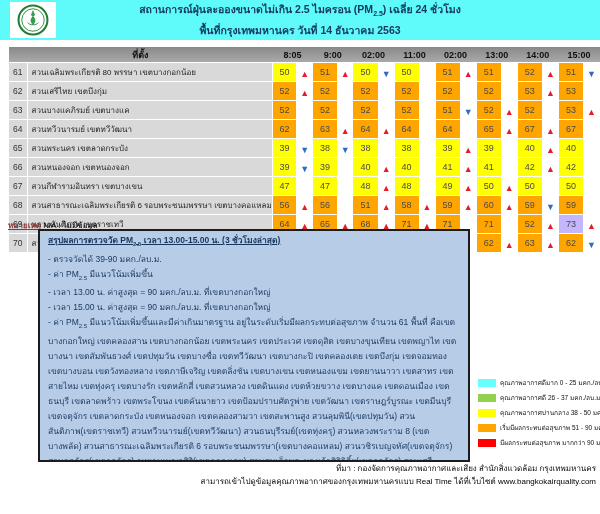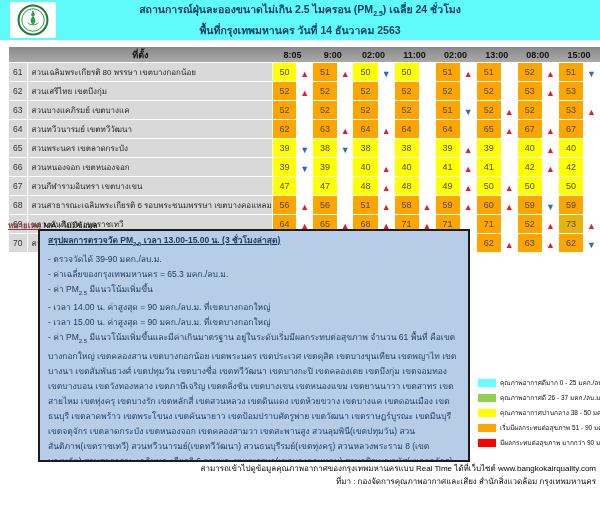--- a/index.html
+++ b/index.html
@@ -74,21 +74,21 @@
   <table class="pm-table">
     <thead>
       <tr>
         <th colspan="2" style="width:185px;">ที่ตั้ง</th>
       <th colspan="2">8:05</th>
           <th colspan="2">9:00</th>
           <th colspan="2">02:00</th>
           <th colspan="2">11:00</th>
           <th colspan="2">02:00</th>
           <th colspan="2">13:00</th>
-          <th colspan="2">08:00</th>
+          <th colspan="2">14:00</th>
           <th colspan="2">15:00</th>
         </tr>
     </thead>
     <tbody>
         <tr>
           <td class="no">61</td>
           <td class="name">สวนเฉลิมพระเกียรติ 80 พรรษา เขตบางกอกน้อย</td>
           <td class="val" style="background: rgb(255, 255, 0);">50</td>
           <td class="arrow"><span class="up">▲</span></td>
           <td class="val" style="background: rgb(255, 165, 0);">51</td>
@@ -256,21 +256,21 @@
           <td class="val" style="background: rgb(255, 165, 0);">68</td>
           <td class="arrow"><span class="up">▲</span></td>
           <td class="val" style="background: rgb(255, 165, 0);">71</td>
           <td class="arrow"><span class="up">▲</span></td>
           <td class="val" style="background: rgb(255, 165, 0);">71</td>
           <td class="arrow"></td>
           <td class="val" style="background: rgb(255, 165, 0);">71</td>
           <td class="arrow"></td>
           <td class="val" style="background: rgb(255, 165, 0);">52</td>
           <td class="arrow"><span class="up">▲</span></td>
-          <td class="val" style="background: #eab308;">73</td>
+          <td class="val" style="background: #c4b5fd;">73</td>
           <td class="arrow"><span class="up">▲</span></td>
         </tr>
         <tr>
           <td class="no">70</td>
           <td class="name">สวนหลวงพระราม 8 เขตบางพลัด</td>
           <td class="val" style="background: rgb(255, 165, 0);">58</td>
           <td class="arrow"><span class="up">▲</span></td>
           <td class="val" style="background: rgb(255, 165, 0);">59</td>
           <td class="arrow"><span class="up">▲</span></td>
           <td class="val" style="background: rgb(255, 165, 0);">60</td>
@@ -290,23 +290,22 @@
   </table>
 
   <div class="note">
     <span class="lbl">หมายเหตุ</span><span> N/A : ไม่มีข้อมูล</span>
   </div>
 
   <div class="summary">
     <div class="title">สรุปผลการตรวจวัด PM<sub>2.5</sub> เวลา 13.00-15.00 น. (3 ชั่วโมงล่าสุด)</div>
     <div>
         <div class="sline">- ตรวจวัดได้ 39-90 มคก./ลบ.ม.</div>
-        <div class="sline">- ค่าเฉลี่ยของกรุงเทพมหานคร = 65.3 มคก./ลบ.ม.</div>
         <div class="sline">- ค่า PM<sub>2.5</sub> มีแนวโน้มเพิ่มขึ้น</div>
-        <div class="sline">- เวลา 14.00 น. ค่าสูงสุด = 90 มคก./ลบ.ม. ที่เขตบางกอกใหญ่</div>
+        <div class="sline">- เวลา 13.00 น. ค่าสูงสุด = 90 มคก./ลบ.ม. ที่เขตบางกอกใหญ่</div>
         <div class="sline">- เวลา 15.00 น. ค่าสูงสุด = 90 มคก./ลบ.ม. ที่เขตบางกอกใหญ่</div>
       </div>
     <div class="para">- ค่า PM<sub>2.5</sub> มีแนวโน้มเพิ่มขึ้นและมีค่าเกินมาตรฐาน อยู่ในระดับเริ่มมีผลกระทบต่อสุขภาพ จำนวน 61 พื้นที่ คือเขตบางกอกใหญ่ เขตคลองสาน เขตบางกอกน้อย เขตพระนคร เขตประเวศ เขตดุสิต เขตบางขุนเทียน เขตพญาไท เขตบางนา เขตสัมพันธวงศ์ เขตปทุมวัน เขตบางซื่อ เขตทวีวัฒนา เขตบางกะปิ เขตคลองเตย เขตบึงกุ่ม เขตจอมทอง เขตบางบอน เขตวังทองหลาง เขตภาษีเจริญ เขตตลิ่งชัน เขตบางเขน เขตหนองแขม เขตยานนาวา เขตสาทร เขตสายไหม เขตทุ่งครุ เขตบางรัก เขตหลักสี่ เขตสวนหลวง เขตดินแดง เขตห้วยขวาง เขตบางแค เขตดอนเมือง เขตธนบุรี เขตลาดพร้าว เขตพระโขนง เขตคันนายาว เขตป้อมปราบศัตรูพ่าย เขตวัฒนา เขตราษฎร์บูรณะ เขตมีนบุรี เขตจตุจักร เขตลาดกระบัง เขตหนองจอก เขตคลองสามวา เขตสะพานสูง สวนลุมพินี(เขตปทุมวัน) สวนสันติภาพ(เขตราชเทวี) สวนทวีวนารมย์(เขตทวีวัฒนา) สวนธนบุรีรมย์(เขตทุ่งครุ) สวนหลวงพระราม 8 (เขตบางพลัด) สวนสาธารณะเฉลิมพระเกียรติ 6 รอบพระชนมพรรษา(เขตบางคอแหลม) สวนวชิรเบญจทัศ(เขตจตุจักร) สวนจตุจักร(เขตจตุจักร) อุทยานเบญจสิริ(เขตคลองเตย) สวนสมเด็จพระนางเจ้าสิริกิติ์ฯ(เขตจตุจักร) สวนเสรีไทย(เขตบึงกุ่ม) สวนบางแคภิรมย์(เขตบางแค) สวนรมณีย์ทุ่งสีกัน(เขตดอนเมือง) และสวนเฉลิมพระเกียรติ 80 พรรษา(เขตบางกอกน้อย)</div>
   </div>
 
   <div class="legend">
       <div class="lg-item">
         <span class="sw" style="background: rgb(102, 255, 255);"></span>
         <span class="lb">คุณภาพอากาศดีมาก 0 - 25 มคก./ลบ.ม.</span>
       </div>
@@ -322,17 +321,17 @@
         <span class="sw" style="background: rgb(255, 165, 0);"></span>
         <span class="lb">เริ่มมีผลกระทบต่อสุขภาพ 51 - 90 มคก./ลบ.ม.</span>
       </div>
       <div class="lg-item">
         <span class="sw" style="background: rgb(255, 0, 0);"></span>
         <span class="lb">มีผลกระทบต่อสุขภาพ มากกว่า 90 มคก./ลบ.ม.</span>
       </div>
     </div>
 
   <div class="footer">
+    <div>ที่มา : กองจัดการคุณภาพอากาศและเสียง สำนักสิ่งแวดล้อม กรุงเทพมหานคร</div>
     <div>สามารถเข้าไปดูข้อมูลคุณภาพอากาศของกรุงเทพมหานครแบบ Real Time ได้ที่เว็บไซต์ www.bangkokairquality.com</div>
-    <div>ที่มา : กองจัดการคุณภาพอากาศและเสียง สำนักสิ่งแวดล้อม กรุงเทพมหานคร</div>
   </div>
 
 </div>
 
 </body></html>

